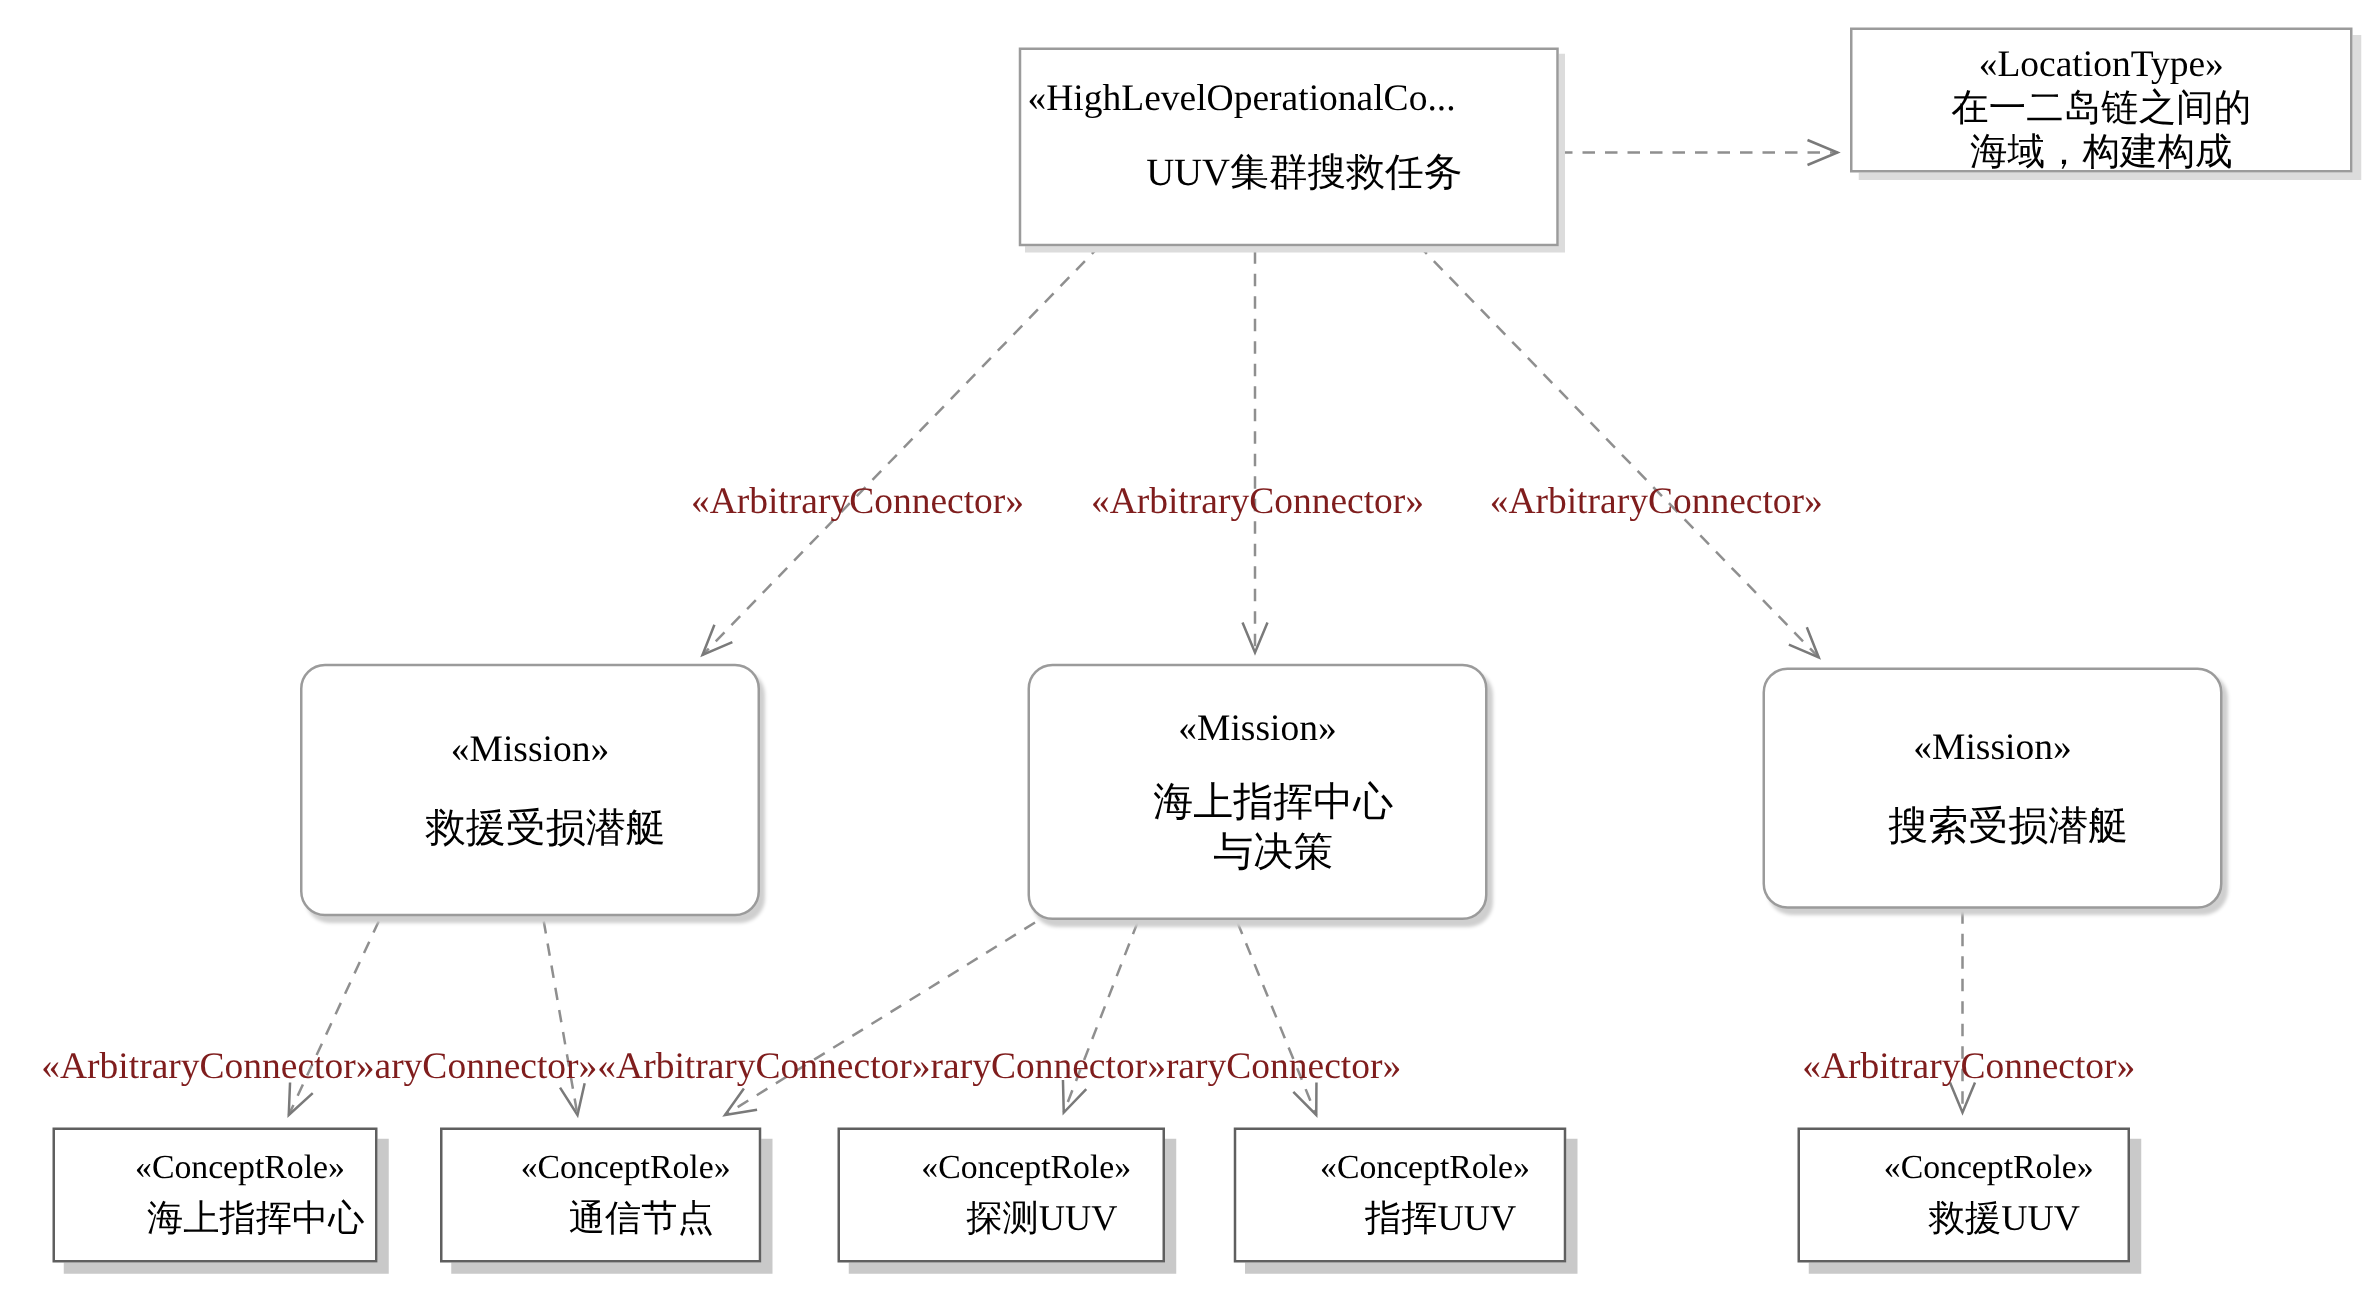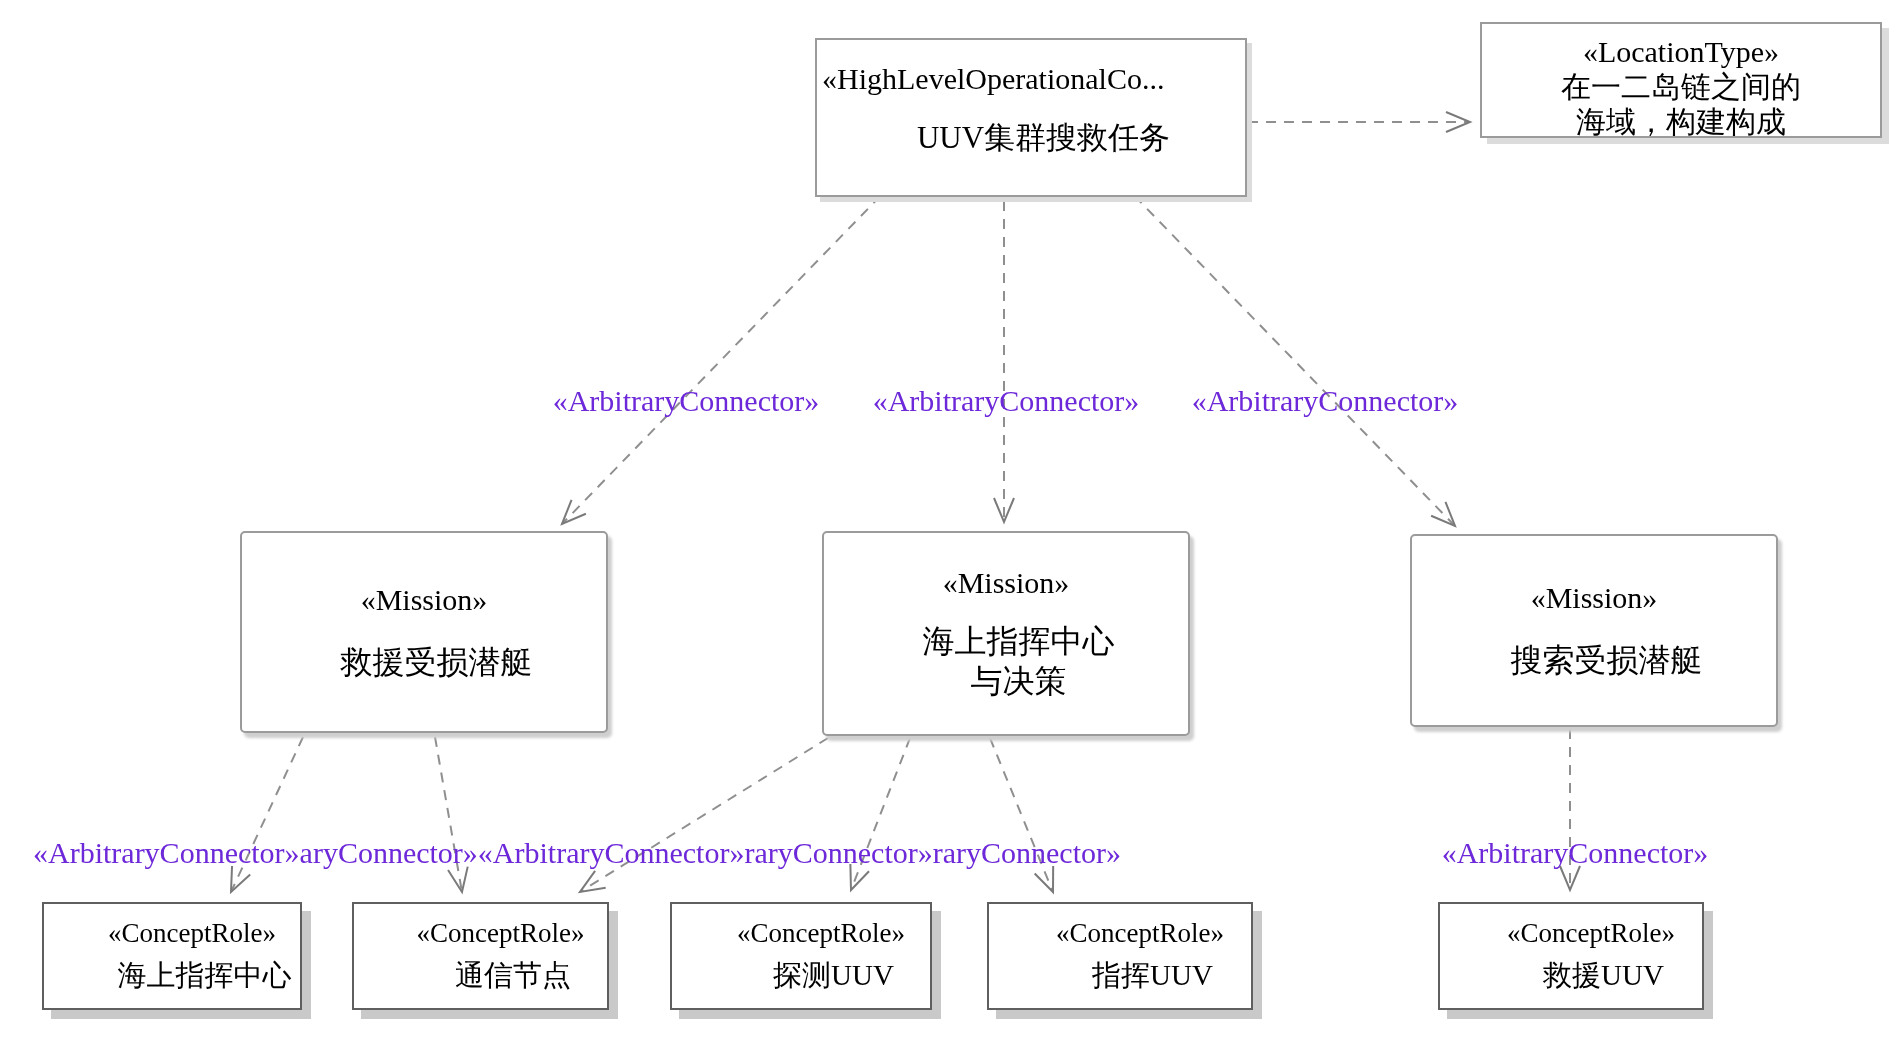--- a/index.html
+++ b/index.html
@@ -4,21 +4,21 @@
 <style>
   html,body{margin:0;padding:0;background:#ffffff;}
   #stage{
     position:relative;width:1890px;height:1050px;background:#ffffff;overflow:hidden;
     font-family:"Liberation Serif","DejaVu Serif",serif;color:#000;
   }
   #connectors{position:absolute;left:0;top:0;width:1890px;height:1050px;}
   .node{position:absolute;background:#ffffff;box-sizing:border-box;text-align:center;}
   .rect-node{border:2px solid #9b9b9b;box-shadow:5px 5px 0 #dcdcdc;}
   .mission-node{
-    border:2px solid #9b9b9b;border-radius:5px;
+    border:2px solid #9b9b9b;border-radius:20px;
     box-shadow:4px 5px 3px #cfcfcf;
     display:flex;flex-direction:column;justify-content:center;align-items:center;gap:26px;
   }
   .role-node{
     border:2px solid #5f5f5f;box-shadow:9px 9px 0 #c9c9c9;
     display:flex;flex-direction:column;justify-content:center;align-items:center;gap:9px;padding-left:40px;
   }
   .stereotype{font-size:30px;line-height:1.1;white-space:nowrap;}
   .node-name{font-size:32px;line-height:1.25;white-space:nowrap;margin-left:25px;}
   .role-node .stereotype{font-size:27px;}
@@ -34,21 +34,21 @@
   #m1{left:240px;top:531px;width:368px;height:202px;}
   #m2{left:822px;top:531px;width:368px;height:205px;gap:22px;}
   #m3{left:1410px;top:534px;width:368px;height:193px;}
   
   #b1{left:42px; top:902px;width:260px;height:108px;}
   #b2{left:352px;top:902px;width:257px;height:108px;}
   #b3{left:670px;top:902px;width:262px;height:108px;}
   #b4{left:987px;top:902px;width:266px;height:108px;}
   #b5{left:1438px;top:902px;width:266px;height:108px;}
   
-  .conn-label{position:absolute;font-size:30px;line-height:34px;white-space:nowrap;color:#6d28d9;}
+  .conn-label{position:absolute;font-size:30px;line-height:34px;white-space:nowrap;color:#7f1d1d;}
   #cl1{left:686px;top:384px;transform:translateX(-50%);}
   #cl2{left:1006px;top:384px;transform:translateX(-50%);}
   #cl3{left:1325px;top:384px;transform:translateX(-50%);}
   #cl-row2{left:33px;top:836px;}
   #cl-right{left:1575px;top:836px;transform:translateX(-50%);}
 </style>
 </head>
 <body>
 
 <div id="stage">

